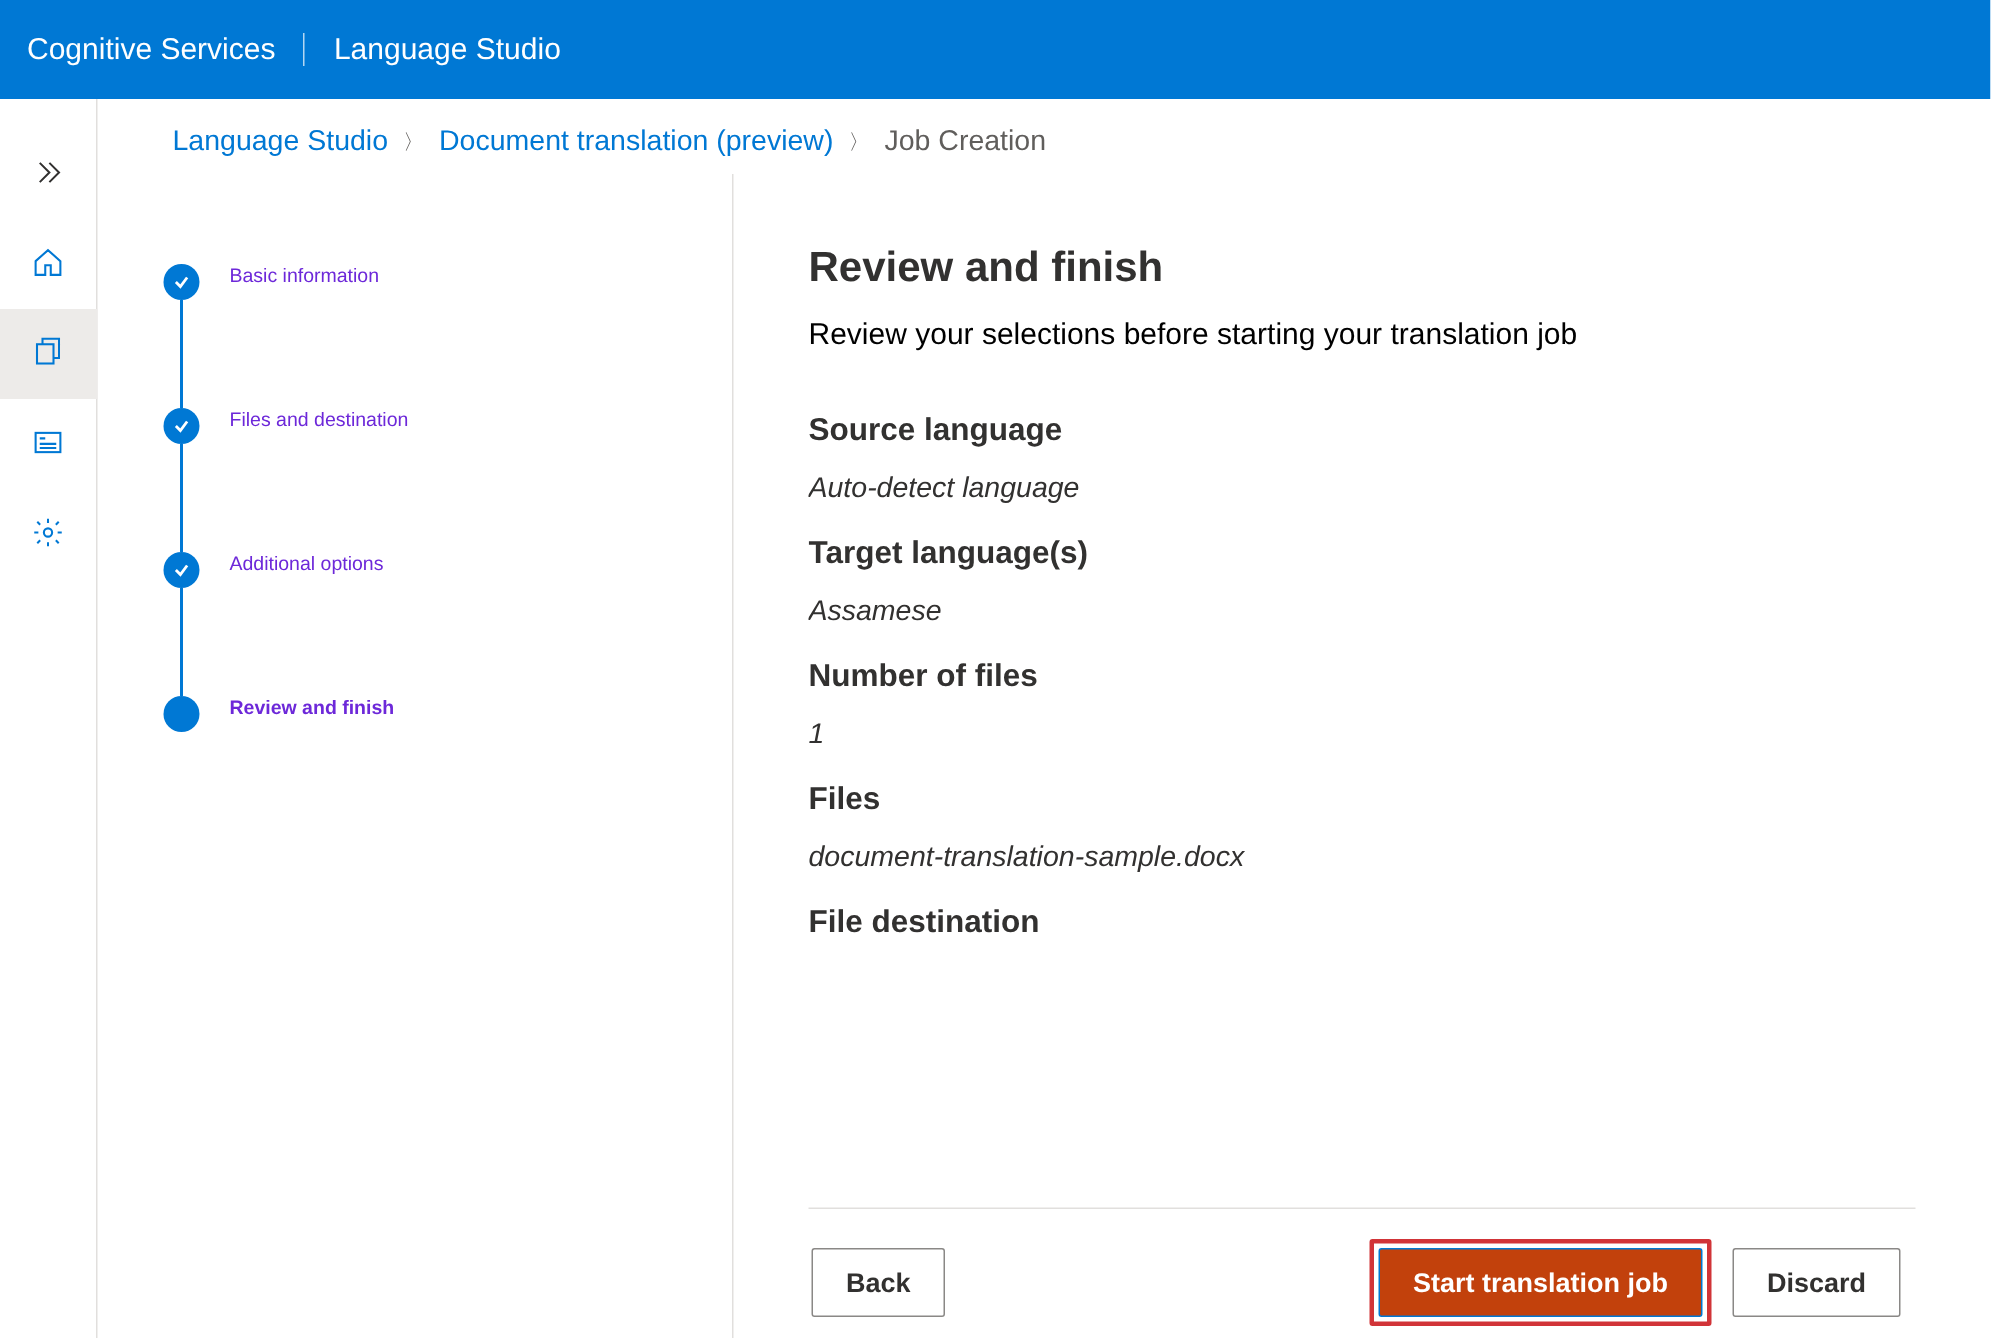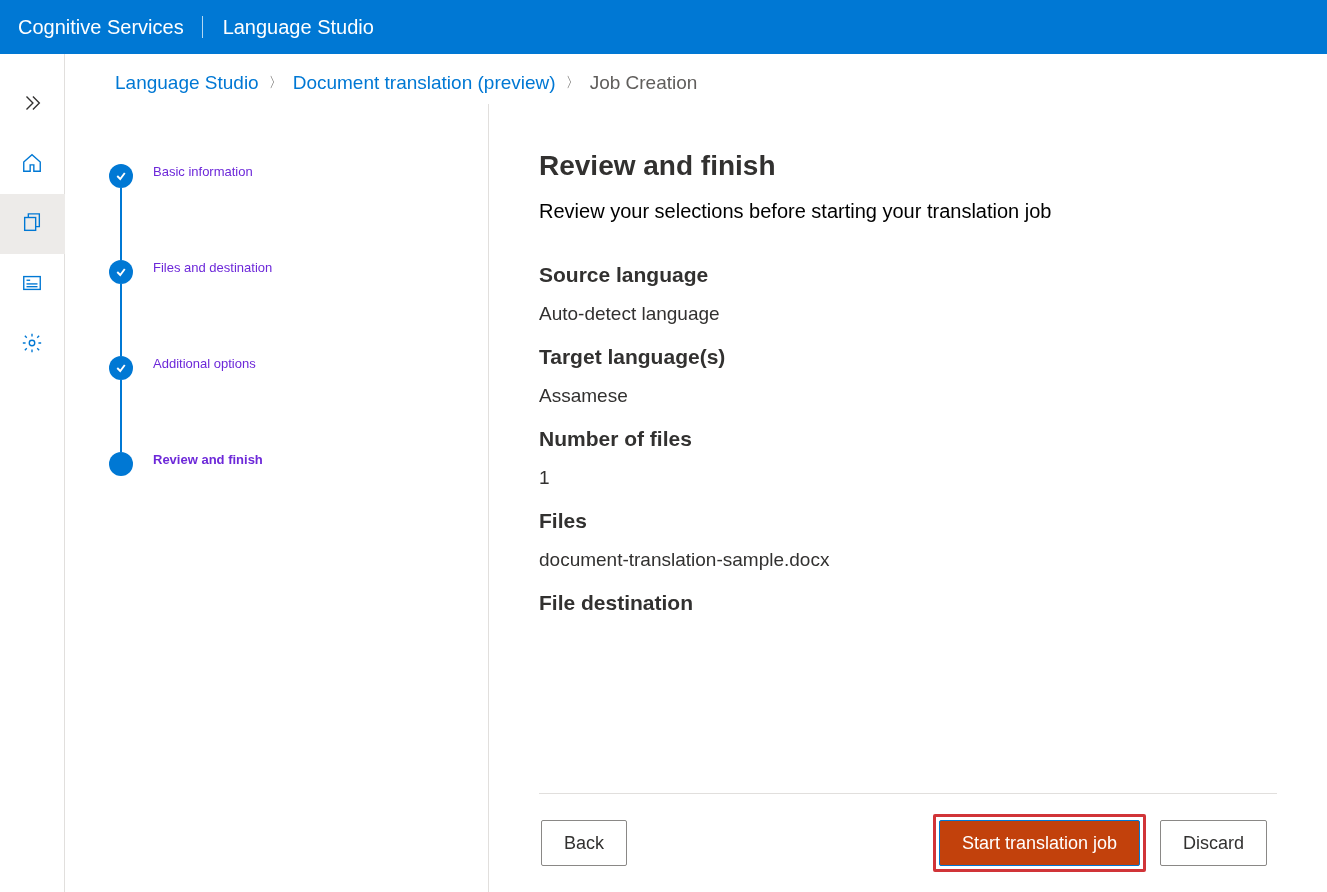--- a/index.html
+++ b/index.html
@@ -6,21 +6,21 @@
 body {
   font-family: "Segoe UI", -apple-system, BlinkMacSystemFont, sans-serif;
   font-size: 14px;
   color: #323130;
   background: #fff;
   width: 1327px;
   height: 892px;
   overflow: hidden;
 }
 .topbar {
-  height: 54px;
+  height: 66px;
   background: #0078d4;
   color: #fff;
   display: flex;
   align-items: center;
   padding: 0 18px;
   font-size: 20px;
 }
 .topbar .svc { margin-right: 18px; }
 .topbar .divider { width: 1px; height: 22px; background: rgba(255,255,255,0.7); margin-right: 20px; }
 .topbar .studio { font-size: 20px; }
@@ -93,37 +93,38 @@
   padding: 46px 50px 0 50px;
   display: flex;
   flex-direction: column;
   position: relative;
   overflow: hidden;
 }
 .review-scroll { flex: 1; overflow-y: auto; }
 .review-panel h1 { font-size: 28px; font-weight: 600; margin-bottom: 18px; }
 .review-panel .subhead { font-size: 20px; color: #000000; margin-bottom: 40px; }
 .review-panel h2 { font-size: 21px; font-weight: 600; margin-bottom: 16px; }
-.review-panel .val { font-size: 19px; color: #323130; margin-bottom: 20px; }
+.review-panel .val { font-size: 19px; color: #323130; margin-bottom: 20px; font-style: italic; }
 .footer {
   border-top: 1px solid #e1dfdd;
   padding: 20px 10px 20px 2px;
   display: flex;
   align-items: center;
 }
 .btn {
   height: 46px;
   padding: 0 22px;
   border-radius: 2px;
   font-size: 18px;
   font-family: inherit;
   cursor: pointer;
   display: inline-flex;
   align-items: center;
   justify-content: center;
+  font-weight: bold;
 }
 .btn-secondary {
   background: #fff;
   border: 1px solid #8a8886;
   color: #323130;
 }
 .btn-primary {
   background: #c2410c;
   border: 1px solid #0078d4;
   color: #fff;

